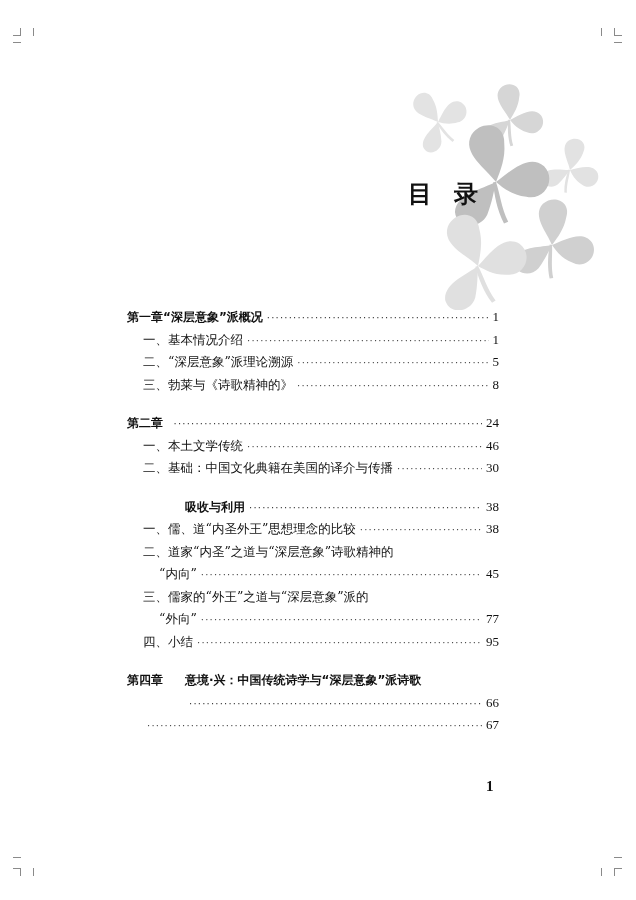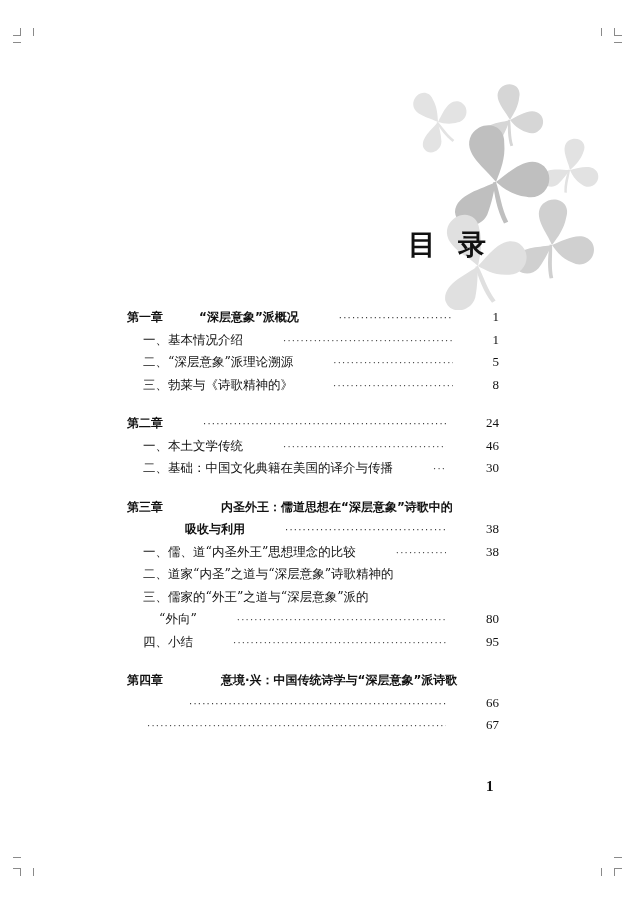--- a/index.html
+++ b/index.html
@@ -1,23 +1,23 @@
 <!DOCTYPE html>
 <html><head>
 <meta charset="utf-8">
 <style>
   html, body { margin: 0; padding: 0; background: #ffffff; }
   body { width: 636px; height: 900px; position: relative; overflow: hidden;
          font-family: "DejaVu Serif", "Liberation Serif", serif; color: #111; }
   .crop { position: absolute; background: #8a8a8a; }
   .clover { position: absolute; }
-  .title { position: absolute; left: 408px; top: 178px; font-size: 28px; font-weight: bold;
-           letter-spacing: 22px; font-family: "DejaVu Serif", serif; color: #111; margin-top: 48px; }
+  .title { position: absolute; left: 408px; top: 178px; font-size: 24px; font-weight: bold;
+           letter-spacing: 22px; font-family: "DejaVu Serif", serif; color: #111; }
   .toc { position: absolute; left: 127px; top: 306px; width: 372px; font-size: 12.5px; }
-  .row { position: relative; height: 22.5px; line-height: 22.5px; display: flex; align-items: baseline; white-space: nowrap; gap: 36px; }
+  .row { position: relative; height: 22.5px; line-height: 22.5px; display: flex; align-items: baseline; white-space: nowrap; }
   .row.chapter { font-weight: bold; font-family: "DejaVu Sans", sans-serif; font-size: 12px; }
   .row.chapter .ch-no { width: 58px; display: inline-block; }
   .row.section { padding-left: 16px; }
   .row.cont { padding-left: 58px; }
   .row.cont.sec { padding-left: 32px; }
   .row .label { flex: 0 0 auto; }
   .row .leader { flex: 1 1 auto; overflow: hidden; margin: 0 4px; color: #333; font-weight: normal;
                  font-size: 10px; letter-spacing: 1.2px; }
   .row .leader::before { content: "································································································"; }
   .row .page { flex: 0 0 auto; font-family: "Liberation Serif", serif; font-weight: normal; font-size: 13px; text-align: right; }
@@ -120,44 +120,45 @@
     <span class="leader"></span>
     <span class="page">46</span>
   </div>
   <div class="row section">
     <span class="label">二、基础：中国文化典籍在美国的译介与传播</span>
     <span class="leader"></span>
     <span class="page">30</span>
   </div>
   <div class="gap"></div>
 
-  <div class="row chapter">
-    <span class="ch-no">第三章</span>
-    <span class="label">内圣外王：儒道思想在“深层意象”诗歌中的</span>
-  </div>
   <div class="row chapter cont">
     <span class="label">吸收与利用</span>
     <span class="leader"></span>
     <span class="page">38</span>
   </div>
   <div class="row section">
     <span class="label">一、儒、道“内圣外王”思想理念的比较</span>
     <span class="leader"></span>
     <span class="page">38</span>
   </div>
   <div class="row section">
     <span class="label">二、道家“内圣”之道与“深层意象”诗歌精神的</span>
   </div>
+  <div class="row section cont sec">
+    <span class="label">“内向”</span>
+    <span class="leader"></span>
+    <span class="page">45</span>
+  </div>
   <div class="row section">
     <span class="label">三、儒家的“外王”之道与“深层意象”派的</span>
   </div>
   <div class="row section cont sec">
     <span class="label">“外向”</span>
     <span class="leader"></span>
-    <span class="page">80</span>
+    <span class="page">77</span>
   </div>
   <div class="row section">
     <span class="label">四、小结</span>
     <span class="leader"></span>
     <span class="page">95</span>
   </div>
   <div class="gap"></div>
 
   <div class="row chapter">
     <span class="ch-no">第四章</span>

